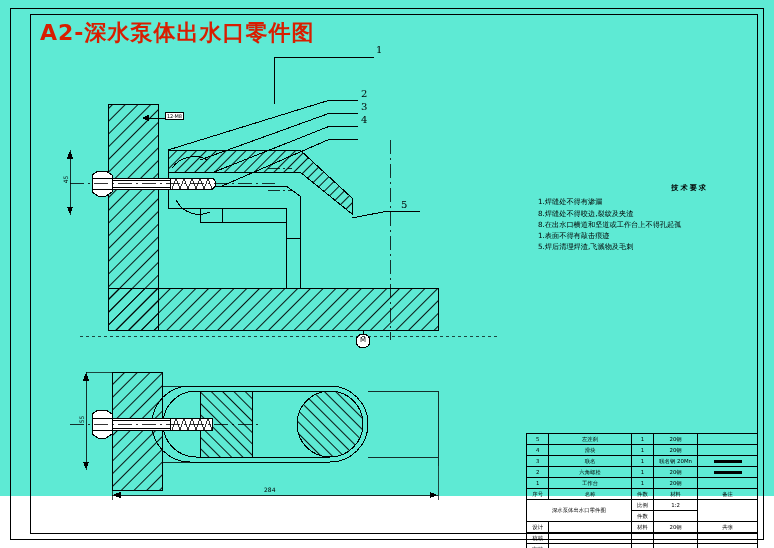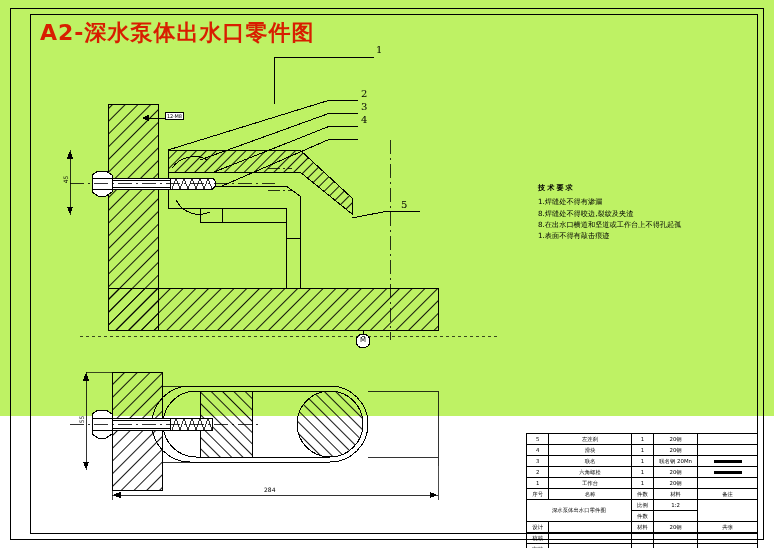--- a/index.html
+++ b/index.html
@@ -1,17 +1,17 @@
 <!DOCTYPE html>
 <html><head>
 <meta charset="utf-8">
 <style>
   html,body{margin:0;padding:0;background:#fff;}
   body{width:774px;height:548px;font-family:"DejaVu Sans","Liberation Sans",sans-serif;overflow:hidden;}
-  #root{position:relative;width:774px;height:416px;background:#bef264;}
+  #root{position:relative;width:774px;height:496px;background:#5eead4;}
 
   .frame-outer{position:absolute;left:10px;top:8px;width:754px;height:532px;border:1px solid #000;box-sizing:border-box;}
   .frame-inner{position:absolute;left:30px;top:14px;width:728px;height:520px;border:1px solid #000;box-sizing:border-box;}
 
   .title-red{
     position:absolute;left:40px;top:18px;
     color:#d81e00;font-weight:bold;font-size:22px;letter-spacing:1px;
     font-family:"DejaVu Sans","Liberation Sans",sans-serif;white-space:nowrap;
   }
 
@@ -21,21 +21,21 @@
   }
 
   svg.draw{position:absolute;left:0;top:0;width:774px;height:548px;overflow:visible;}
 
   
   .tech{
     position:absolute;left:538px;top:182px;width:170px;
     font-size:7.2px;line-height:11.3px;color:#000;
     font-family:"DejaVu Sans","Liberation Sans",sans-serif;
   }
-  .tech .t-head{text-align:left;font-weight:bold;margin-bottom:3px;letter-spacing:2px;}
+  .tech .t-head{text-align:right;font-weight:bold;margin-bottom:3px;letter-spacing:2px;}
   .tech .t-line{white-space:nowrap;}
 
   
   .leadnum{position:absolute;font-size:10px;font-family:"DejaVu Serif","Liberation Serif",serif;color:#000;}
 
   
   .tblock{position:absolute;left:526px;top:433px;width:232px;height:100px;
           border-collapse:collapse;font-size:5.4px;color:#000;
           font-family:"DejaVu Sans","Liberation Sans",sans-serif;}
   .tblock td{border:0.8px solid #000;text-align:center;vertical-align:middle;padding:0;height:10px;line-height:9px;}
@@ -211,20 +211,21 @@
   <div class="dimtxt" style="left:264px;top:486px;">284</div>
   <div class="dimtxt" style="left:360px;top:336px;font-size:7px;">M</div>
 
 
   <div class="tech">
     <div class="t-head">技术要求</div>
     <div class="t-line">1.焊缝处不得有渗漏</div>
     <div class="t-line">8.焊缝处不得咬边,裂纹及夹渣</div>
     <div class="t-line">8.在出水口横道和坚道或工作台上不得孔起孤</div>
     <div class="t-line">1.表面不得有敲击痕迹</div>
+    <div class="t-line">5.焊后清理焊渣,飞溅物及毛刺</div>
   </div>
 
   <table class="tblock">
     <tbody>
         <tr>
       <td style="width:22px">5</td>
       <td style="width:84px" class="l">左连刹</td>
       <td style="width:22px">1</td>
       <td style="width:44px">20钢</td>
       <td style="width:60px"></td>

